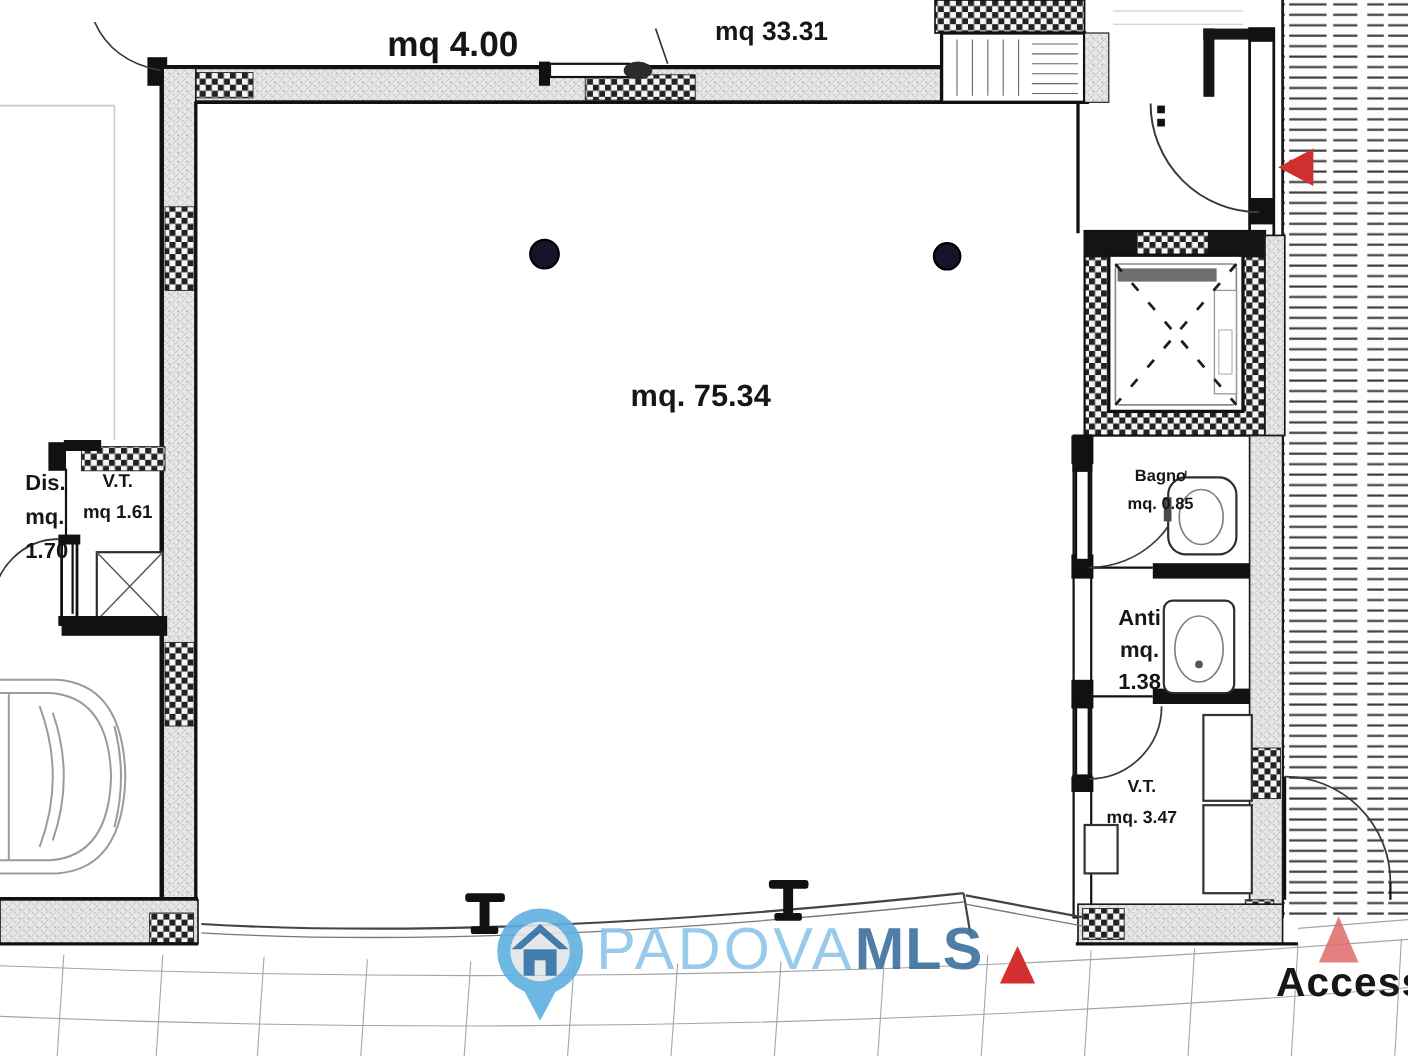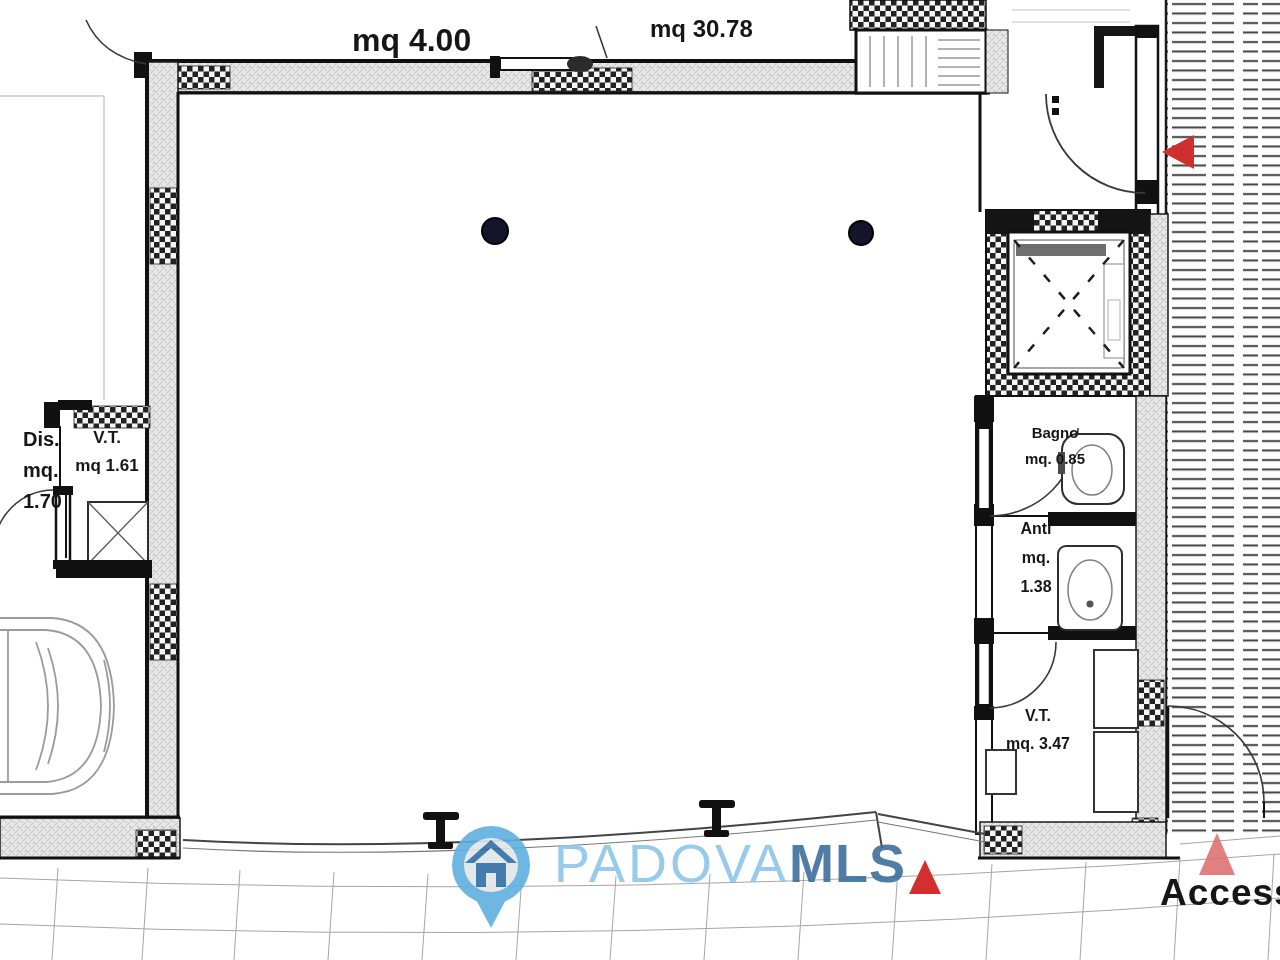--- a/index.html
+++ b/index.html
@@ -4,21 +4,21 @@
 <style>
   html,body{margin:0;padding:0;background:#ffffff;}
   .canvas{
     position:relative;width:1280px;height:960px;overflow:hidden;background:#ffffff;
     font-family:"Liberation Sans", sans-serif;
   }
   .plan-svg{position:absolute;left:0;top:0;}
   .lbl{position:absolute;color:#161616;font-weight:600;white-space:nowrap;}
   .center{text-align:center;}
   .watermark{
-    position:absolute;left:448px;top:824px;display:flex;align-items:flex-start;gap:20px;opacity:.9;
+    position:absolute;left:448px;top:824px;display:flex;align-items:flex-start;gap:8px;opacity:.9;
   }
   .brand{margin-top:8px;}
   .brand-light{font-size:54px;color:#8cc5e9;font-weight:400;letter-spacing:3px;}
   .brand-bold{font-size:54px;color:#3d6f9c;font-weight:700;letter-spacing:1px;}
 </style>
 </head>
 <body>
 
 <div class="canvas">
 
@@ -260,42 +260,43 @@
     </g>
 
     <g>
       <polygon points="1162,152 1194,135 1194,169" fill="#cf2f2f"></polygon>
       <polygon points="909,894 941,894 925,860" fill="#d32f2f"></polygon>
       <polygon points="1199,875 1235,875 1217,833" fill="#dd6a6a" opacity="0.85"></polygon>
     </g>
   </svg>
 
   <div class="lbl" style="left:352px;top:22px;font-size:32px">mq 4.00</div>
-  <div class="lbl" style="left:650px;top:15px;font-size:24px">mq 30.78</div>
+  <div class="lbl" style="left:650px;top:15px;font-size:24px">mq 33.31</div>
 
   <div class="lbl center" style="left:462px;top:340px;width:350px;font-size:28px;line-height:39px">
+    <div>mq. 75.34</div>
   </div>
 
   <div class="lbl" style="left:23px;top:424px;font-size:20px;line-height:31px">
     <div>Dis.</div>
     <div>mq.</div>
     <div>1.70</div>
   </div>
 
   <div class="lbl center" style="left:68px;top:424px;width:78px;font-size:17px;line-height:28px">
     <div>V.T.</div>
     <div>mq 1.61</div>
   </div>
 
   <div class="lbl center" style="left:1015px;top:420px;width:80px;font-size:15px;line-height:26px">
     <div>Bagno</div>
     <div>mq. 0.85</div>
   </div>
 
-  <div class="lbl center" style="left:1006px;top:514px;width:60px;font-size:16px;line-height:29px">
+  <div class="lbl center" style="left:1006px;top:548px;width:60px;font-size:20px;line-height:29px">
     <div>Anti</div>
     <div>mq.</div>
     <div>1.38</div>
   </div>
 
   <div class="lbl center" style="left:994px;top:702px;width:88px;font-size:16px;line-height:28px">
     <div>V.T.</div>
     <div>mq. 3.47</div>
   </div>
 

